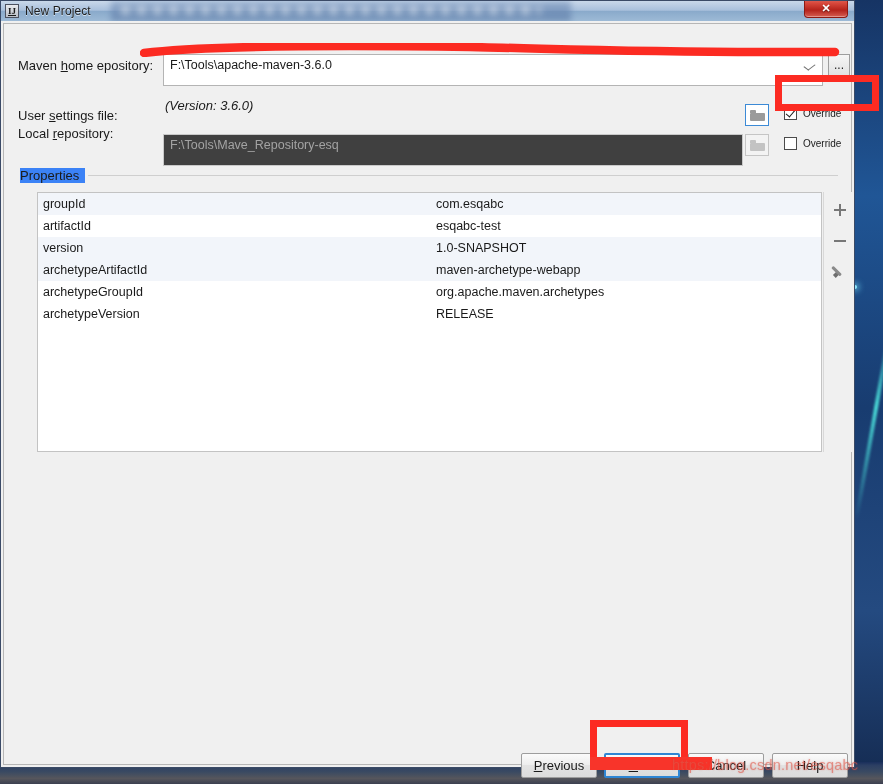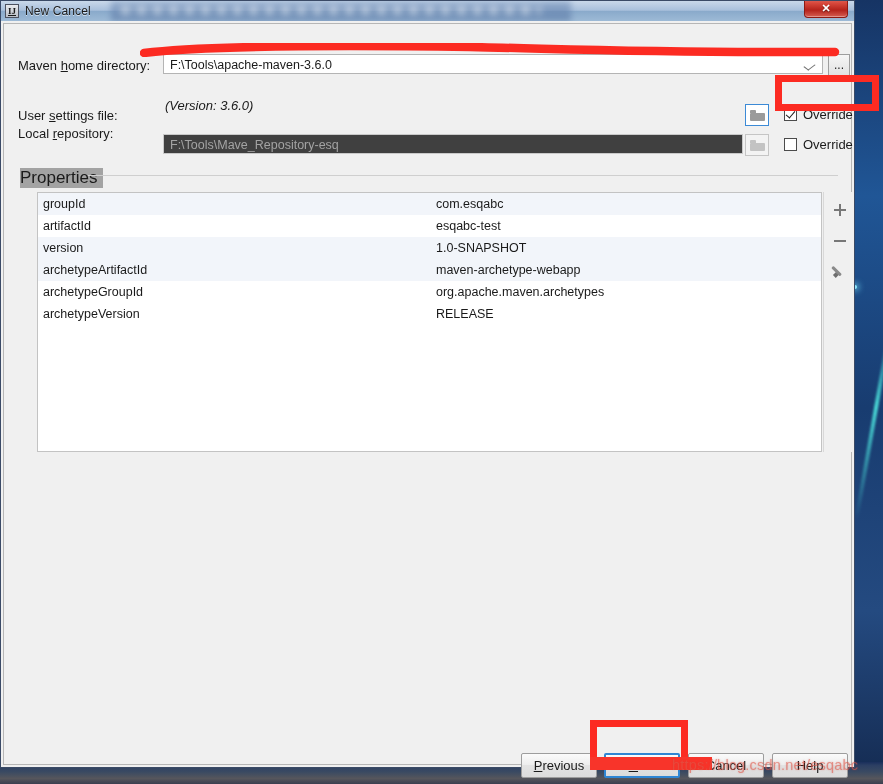--- a/index.html
+++ b/index.html
@@ -166,21 +166,21 @@
 
   .textfield {
     position: absolute;
     box-sizing: border-box;
     background: #ffffff;
     border: 1px solid #b4b4b4;
     font-size: 12.5px;
     color: #1a1a1a;
     padding: 0 6px;
     line-height: 20px;
-    height: 20px;
+    height: 32px;
     white-space: nowrap;
     overflow: hidden;
   }
   .textfield.focused { border: 1px solid #3c8ad6; }
   .textfield.disabled { background: #404040; color: #a3a3a3; border-color: #c9c9c9; }
 
   .caret {
     display: inline-block;
     width: 1px;
     height: 13px;
@@ -238,21 +238,21 @@
     border-radius: 1px;
   }
   .folder-btn.dim .glyph .tab,
   .folder-btn.dim .glyph .body { background: #c3c3c3; }
 
   .checkbox-row {
     position: absolute;
     display: flex;
     align-items: center;
     gap: 6px;
-    font-size: 13px;
+    font-size: 10px;
     color: #1a1a1a;
   }
   .cb {
     width: 13px; height: 13px;
     box-sizing: border-box;
     border: 1px solid #4b4b4b;
     background: #ffffff;
     position: relative;
     flex: 0 0 auto;
   }
@@ -263,23 +263,23 @@
     width: 4px; height: 8px;
     border-right: 1.6px solid #1a1a1a;
     border-bottom: 1.6px solid #1a1a1a;
     transform: rotate(40deg);
   }
 
   
   #props-title {
     position: absolute;
     left: 16px; top: 144px;
-    font-size: 17px;
-    color: #1a1a1a;
-    background: #a3a3a3;
+    font-size: 13px;
+    color: #1a1a1a;
+    background: #3b82f6;
     padding-right: 6px;
   }
   #props-line {
     position: absolute;
     left: 84px; top: 151px;
     width: 750px; height: 1px;
     background: #cfcfcf;
   }
 
   
@@ -409,30 +409,30 @@
   <div id="desktop-streak"></div>
   <div id="desktop-dot"></div>
   <div id="desktop-bottom"></div>
 </div>
 
 <div id="window">
 
   <div id="titlebar">
     <div id="titlebar-blur"></div>
     <div id="title-icon">IJ</div>
-    <div id="title-text">New Cancel</div>
+    <div id="title-text">New Project</div>
     <div id="btn-close">
       <span>✕</span>
     </div>
   </div>
 
   <div id="content">
 
     <div class="form-label" style="left:14px; top:34px;">
-      <span>Maven </span><u>h</u><span>ome directory:</span>
+      <span>Maven </span><u>h</u><span>ome epository:</span>
     </div>
 
     <div class="textfield" style="left:159px; top:30px; width:660px;">
       <span>F:\Tools\apache-maven-3.6.0</span>
     </div>
     <div class="combo-arrow" style="left:795px; top:30px;"></div>
 
     <div class="sq-btn" style="left:824px; top:30px; width:22px; height:22px;">
       <span>...</span>
     </div>

